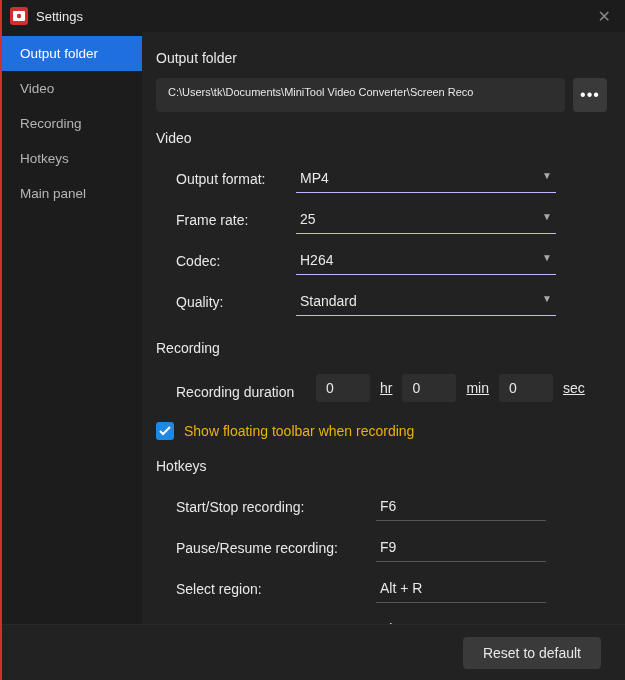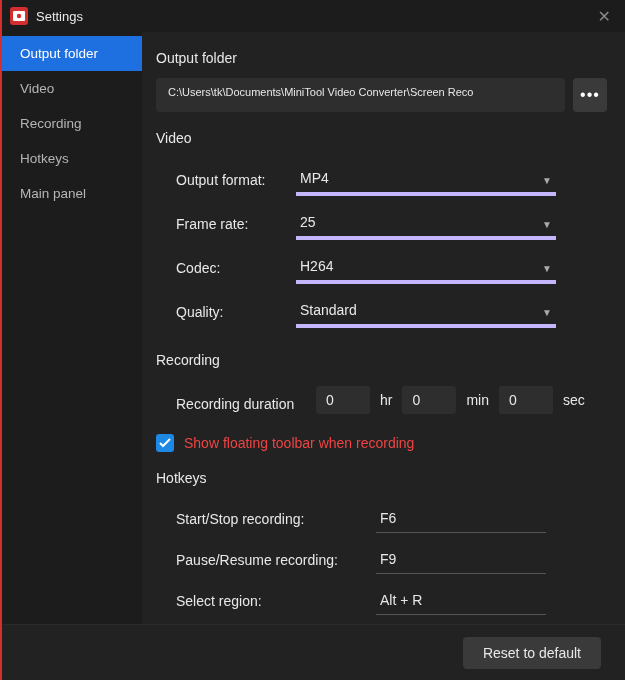--- a/index.html
+++ b/index.html
@@ -17,30 +17,30 @@
   .content { flex: 1; background: #222; padding: 14px 18px 14px 14px; overflow-y: auto; position: relative; }
   .content::-webkit-scrollbar { width: 8px; }
   .content::-webkit-scrollbar-thumb { background:#3a3a3a; border-radius:4px; }
   .section-title { font-size: 14px; color: #e8e8e8; margin-bottom: 12px; margin-top: 18px; }
   .section-title:first-child { margin-top: 4px; }
   .path-row { display: flex; gap: 8px; margin-bottom: 18px; }
   .path-input { flex: 1; background: #2e2e2e; border: none; border-radius: 4px; padding: 8px 12px; color: #e8e8e8; font-size: 11px; overflow: hidden; white-space: nowrap; }
   .browse-btn { width: 34px; height: 34px; background: #3a3a3a; border-radius: 4px; display:flex; align-items:center; justify-content:center; color:#fff; font-size:16px; letter-spacing:1px; }
   .field-row { display: flex; align-items: center; padding: 6px 0 6px 20px; }
   .field-label { width: 120px; font-size: 14px; color: #e8e8e8; }
-  .dropdown { flex: 1; background: transparent; border: none; border-bottom: 4px solid #c4b5fd; padding: 6px 4px; color: #e8e8e8; font-size: 14px; display:flex; justify-content:space-between; align-items:flex-end; max-width: 260px; }
+  .dropdown { flex: 1; background: transparent; border: none; border-bottom: 1px solid #c4b5fd; padding: 6px 4px; color: #e8e8e8; font-size: 14px; display:flex; justify-content:space-between; align-items:flex-start; max-width: 260px; }
   .caret { font-size: 10px; color: #aaa; }
   .dur-row { display:flex; align-items:center; padding: 6px 0 6px 20px; gap:10px; font-size:14px; }
   .dur-label { width: 130px; margin-top: 7px; }
   .num-input { width: 54px; background:#2e2e2e; border:none; border-radius:3px; padding:6px 10px; color:#e8e8e8; font-size:14px; }
-  .unit { font-size:14px; color:#e8e8e8; }
+  .unit { font-size:14px; color:#e8e8e8;text-decoration:underline; }
   .check-row { display:flex; align-items:center; gap:10px; margin-top:14px; margin-bottom:4px; }
   .checkbox { width:18px; height:18px; background:#1e88e5; border-radius:3px; display:flex; align-items:center; justify-content:center; }
   .checkbox svg { }
-  .check-label { font-size:14px; color:#ef4444; }
+  .check-label { font-size:14px; color:#eab308; }
   .hotkey-row { display:flex; align-items:center; padding:6px 0 6px 20px; }
   .hotkey-label { width: 200px; font-size:14px; }
   .hotkey-val { flex:1; max-width:170px; border-bottom:1px solid #555; padding:6px 4px; font-size:14px; }
   .footer { height: 56px; background:#222; display:flex; align-items:center; justify-content:flex-end; gap:5px; padding:0 24px; border-top:1px solid #2a2a2a; }
   .btn { padding:8px 20px; border-radius:4px; font-size:14px; border:none; cursor:default; }
   .btn-default { background:#3a3a3a; color:#e8e8e8; }
   .btn-primary { background:#1e6fe0; color:#fff; padding:8px 30px; }
 </style>
 </head>
 <body>

